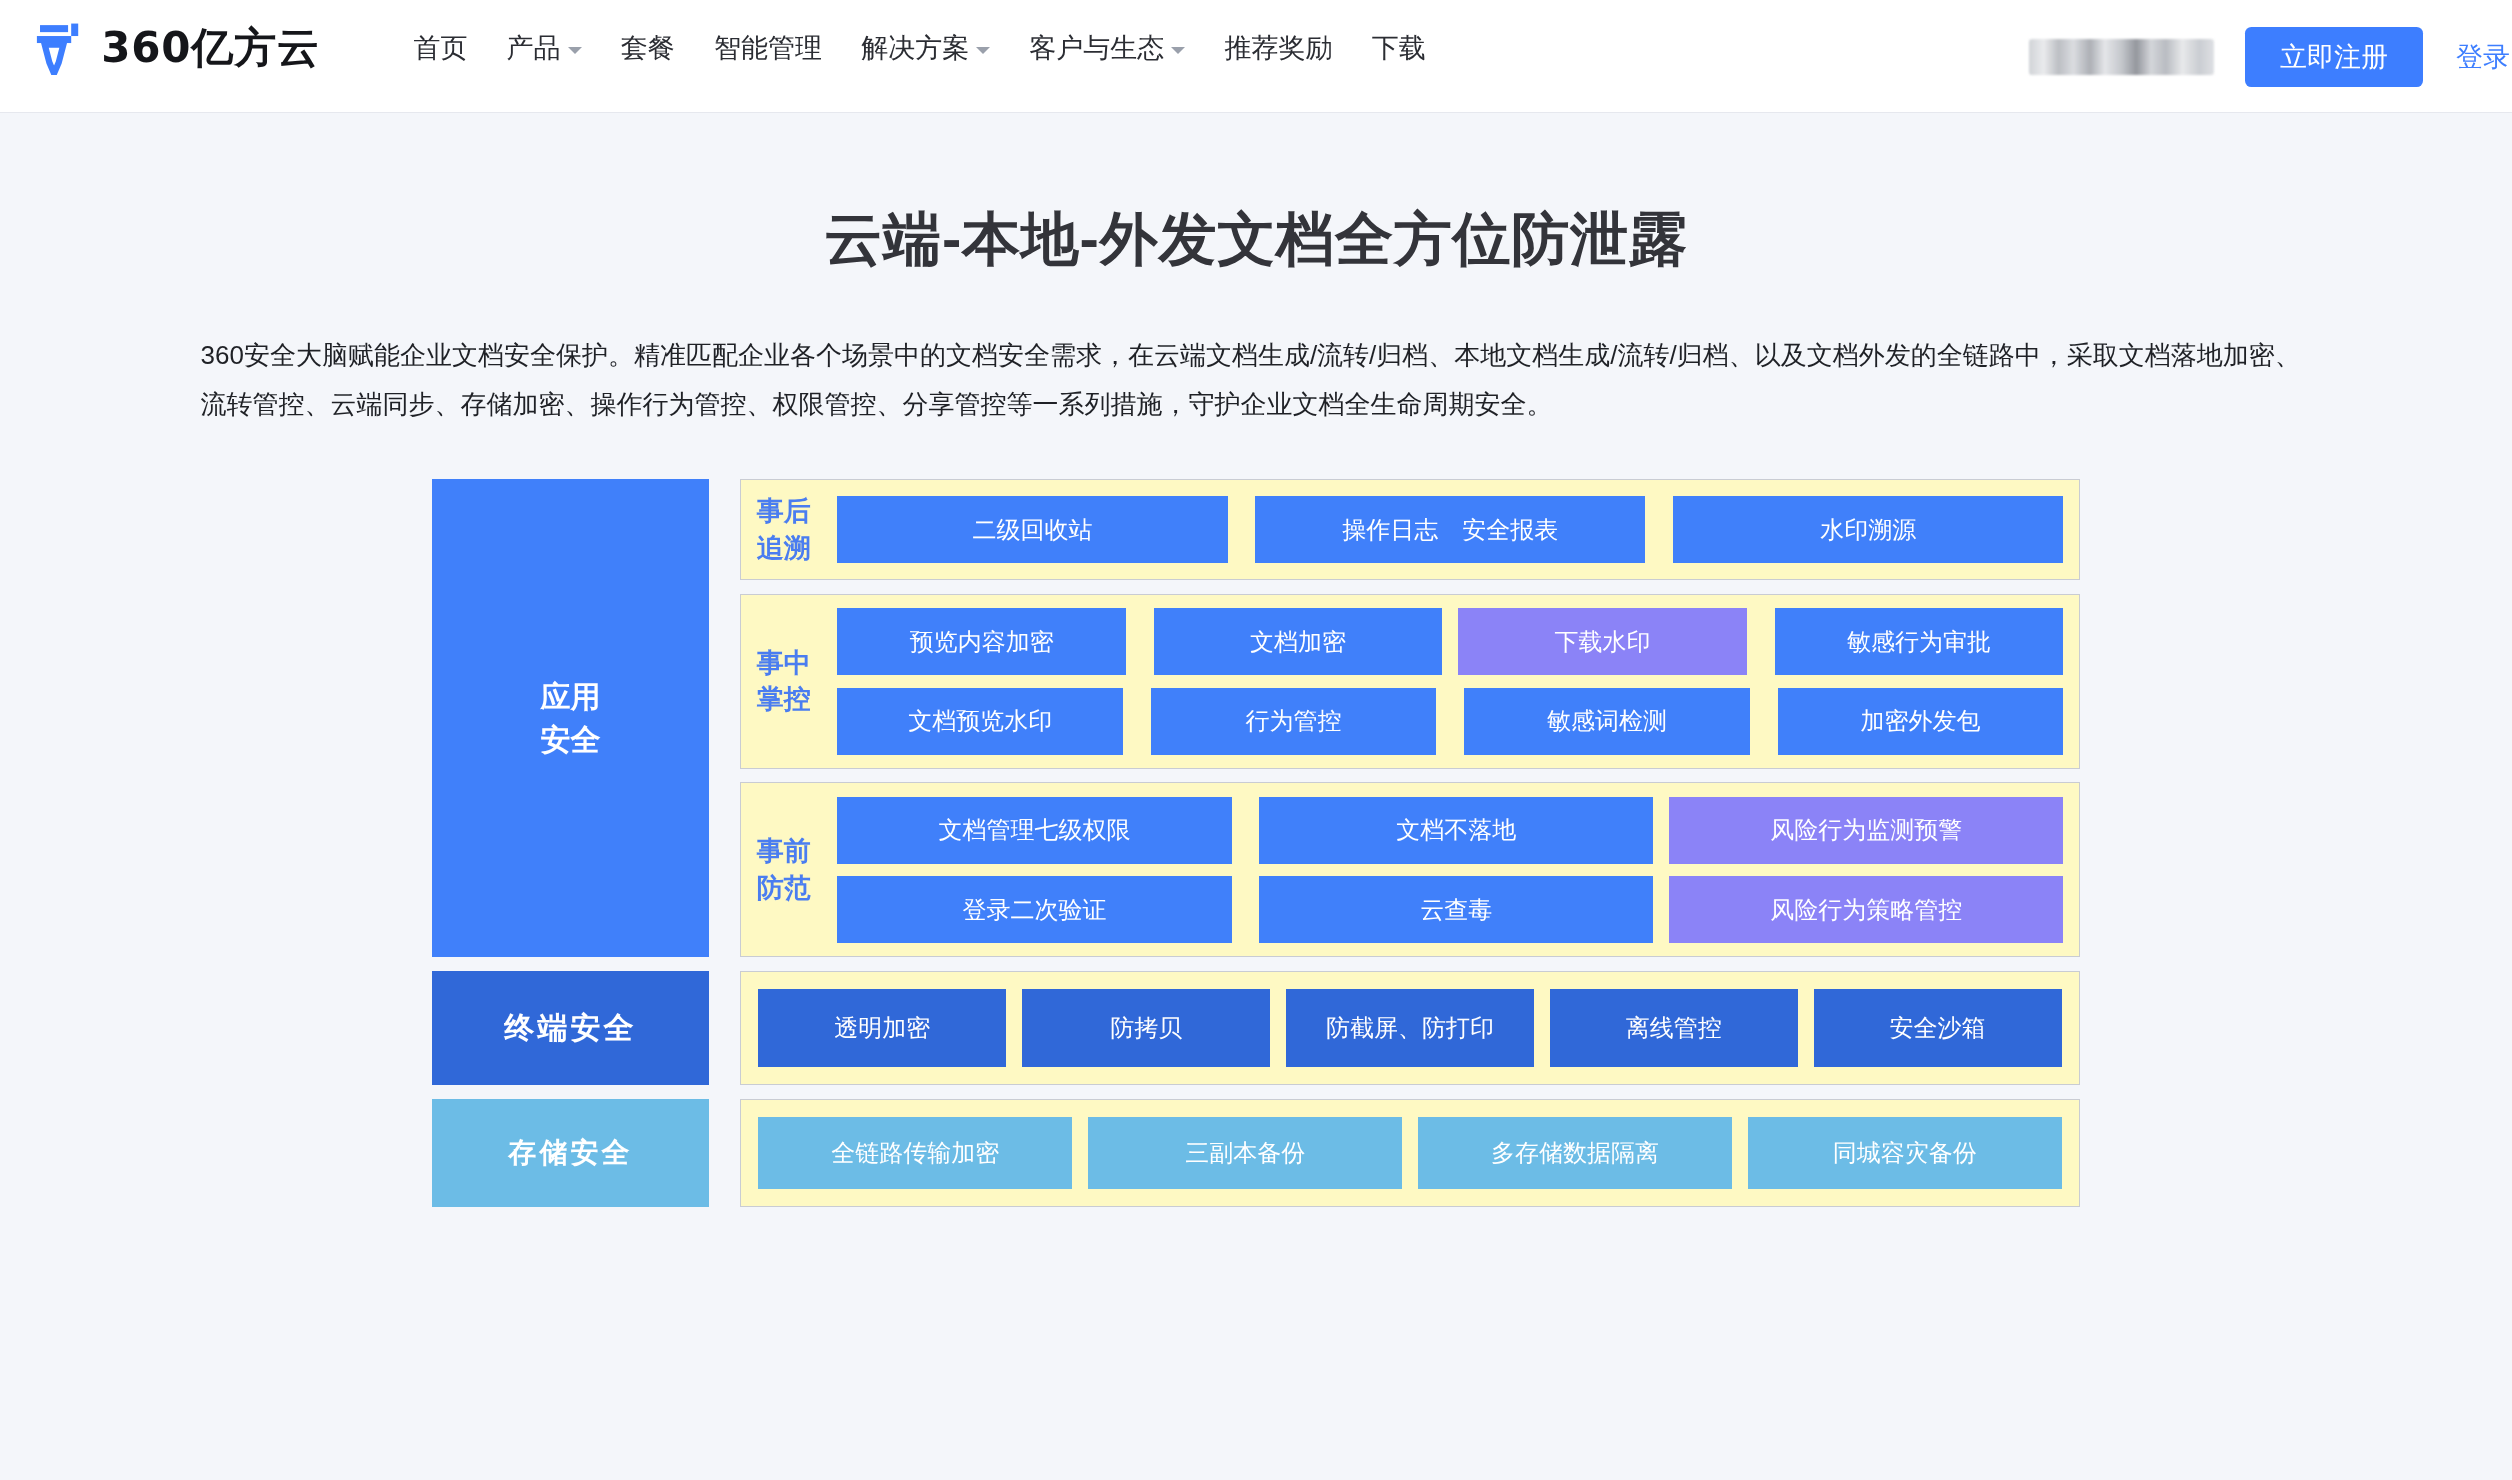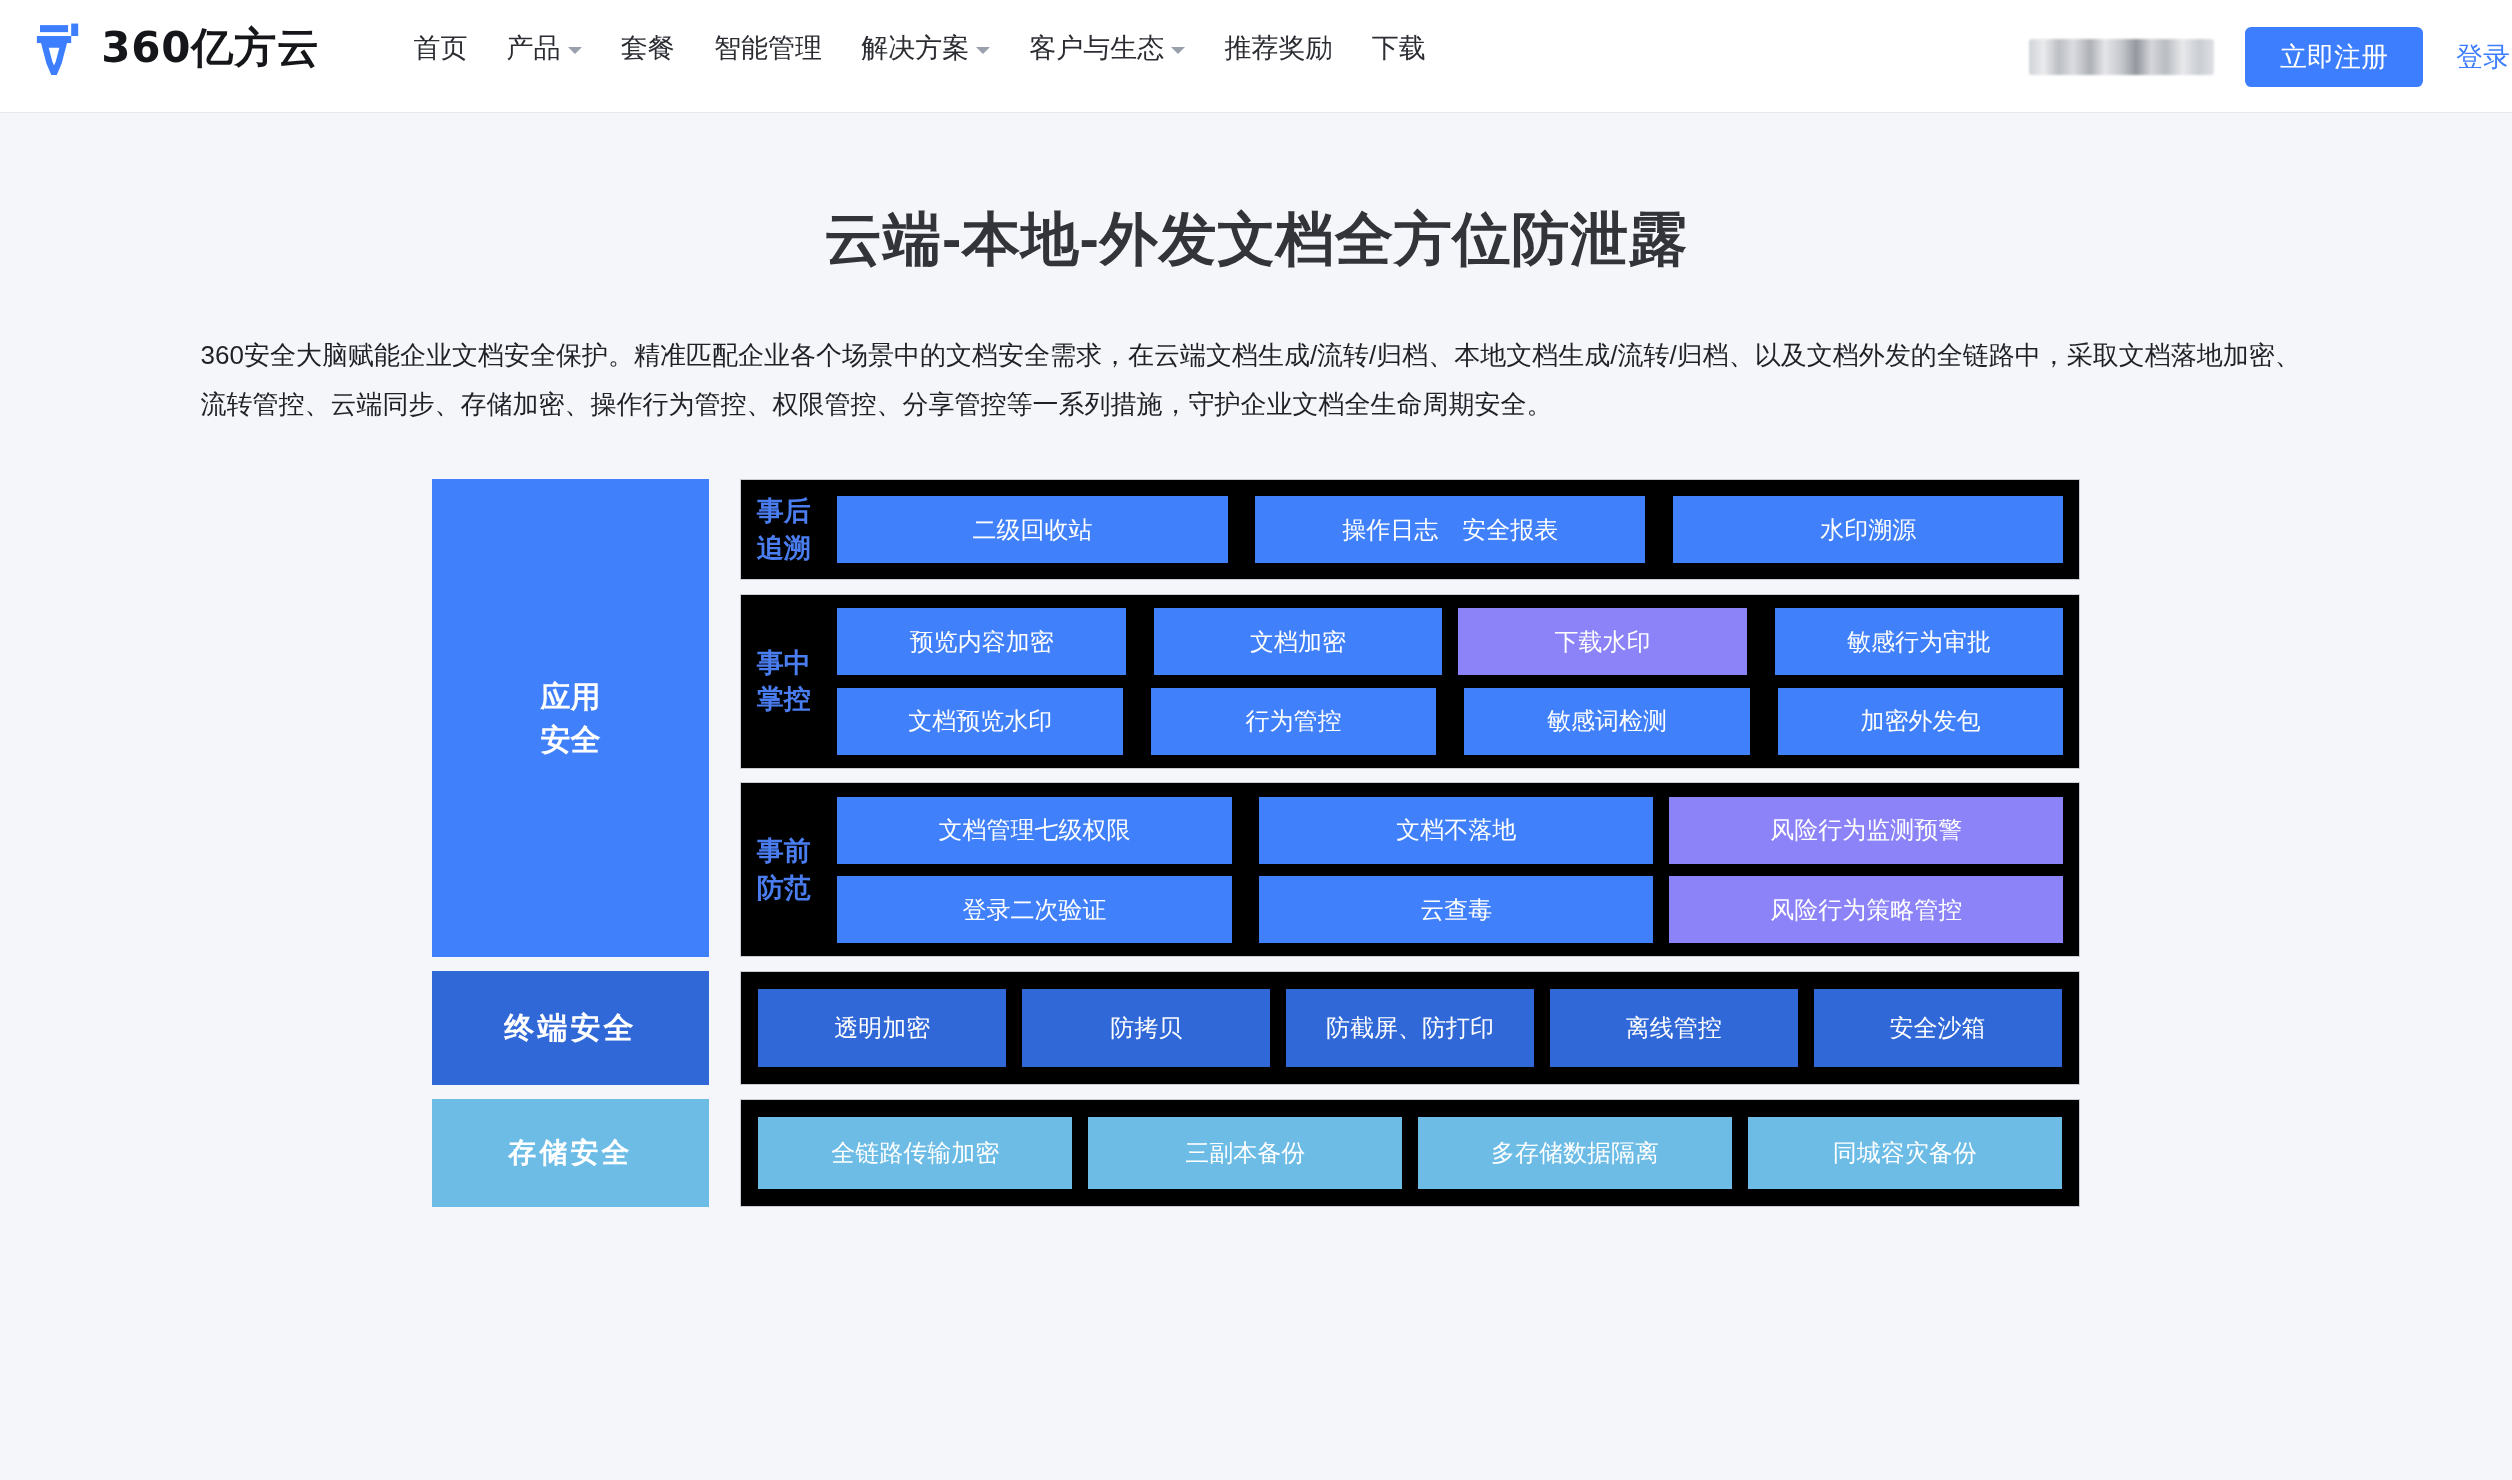--- a/index.html
+++ b/index.html
@@ -83,21 +83,21 @@
     flex:0 0 277px;display:flex;align-items:center;justify-content:center;
     color:#ffffff;font-weight:700;text-align:center;line-height:1.45;
   }
   .layer-label.app{background:#4080fa;font-size:30px;}
   .layer-label.terminal{background:#3068d8;font-size:30px;letter-spacing:3.1px;}
   .layer-label.storage{background:#6cbce6;font-size:28px;letter-spacing:3.1px;}
 
   .layer-body{flex:1;display:flex;flex-direction:column;gap:13.3px;min-width:0;}
 
   .panel{
-    border:0.8px solid #c9ccd3;background:#000000;
+    border:0.8px solid #c9ccd3;background:#fef9c3;
     padding:13.3px 15.7px;box-sizing:border-box;
     display:flex;align-items:center;gap:12.6px;
   }
   .panel-tag{
     flex:0 0 56px;color:#4a7df0;font-weight:700;font-size:27px;
     line-height:1.35;text-align:left;
   }
   .panel-grid{flex:1;display:flex;flex-direction:column;gap:12.6px;min-width:0;}
   .panel-row{display:flex;gap:15.7px;min-width:0;}
 

